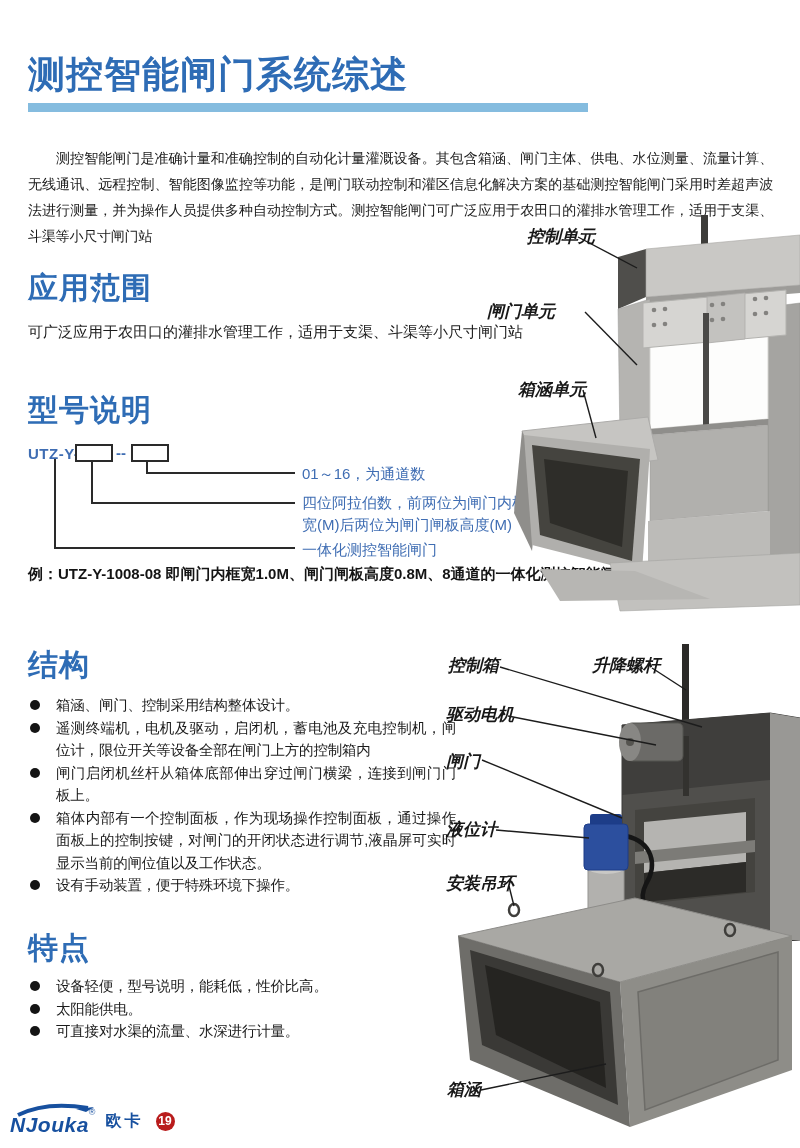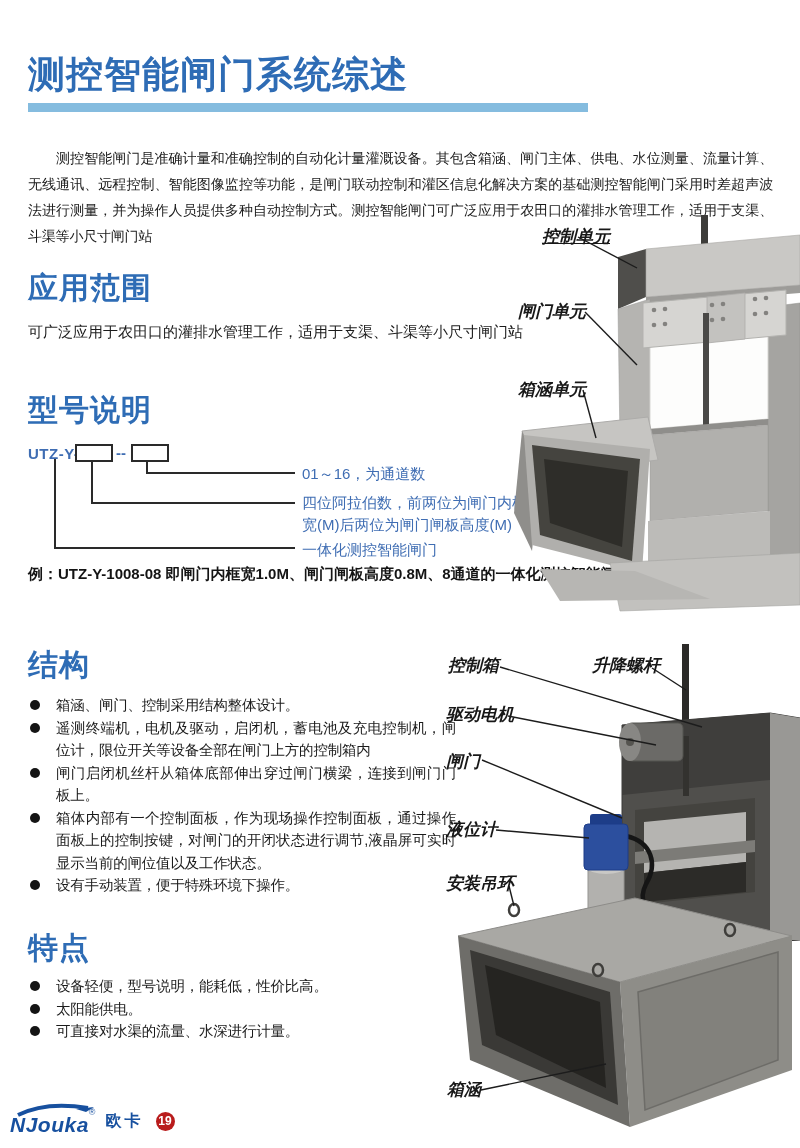--- a/index.html
+++ b/index.html
@@ -210,22 +210,22 @@
   <polygon points="40,310 180,352 188,465 52,405" fill="#3a3936"></polygon>
   <polygon points="55,325 170,362 176,448 66,395" fill="#252421"></polygon>
 
   <g fill="none" stroke="#3f3e3b" stroke-width="2.5">
     <ellipse cx="84" cy="270" rx="5" ry="6"></ellipse>
     <ellipse cx="168" cy="330" rx="5" ry="6"></ellipse>
     <ellipse cx="300" cy="290" rx="5" ry="6"></ellipse>
   </g>
 </svg>
 
-<div class="abs flabel" style="left:542px;top:225px;text-decoration:underline;">控制单元</div>
-<div class="abs flabel" style="left:518px;top:300px;">闸门单元</div>
+<div class="abs flabel" style="left:527px;top:225px;">控制单元</div>
+<div class="abs flabel" style="left:487px;top:300px;">闸门单元</div>
 <div class="abs flabel" style="left:518px;top:378px;">箱涵单元</div>
 
 <div class="abs flabel" style="left:448px;top:654px;">控制箱</div>
 <div class="abs flabel" style="left:592px;top:654px;">升降螺杆</div>
 <div class="abs flabel" style="left:446px;top:703px;">驱动电机</div>
 <div class="abs flabel" style="left:446px;top:750px;">闸门</div>
 <div class="abs flabel" style="left:446px;top:818px;">液位计</div>
 <div class="abs flabel" style="left:446px;top:872px;">安装吊环</div>
 <div class="abs flabel" style="left:447px;top:1078px;">箱涵</div>
 

